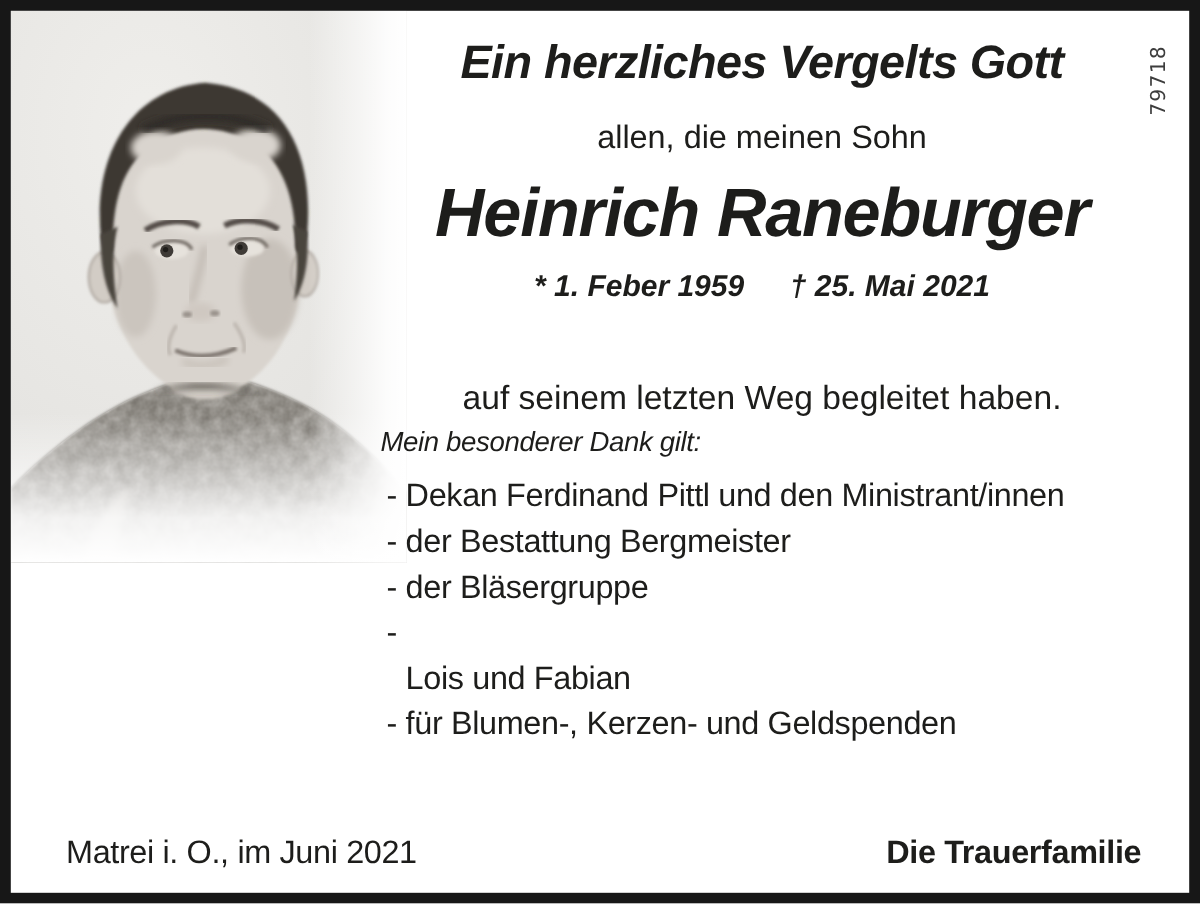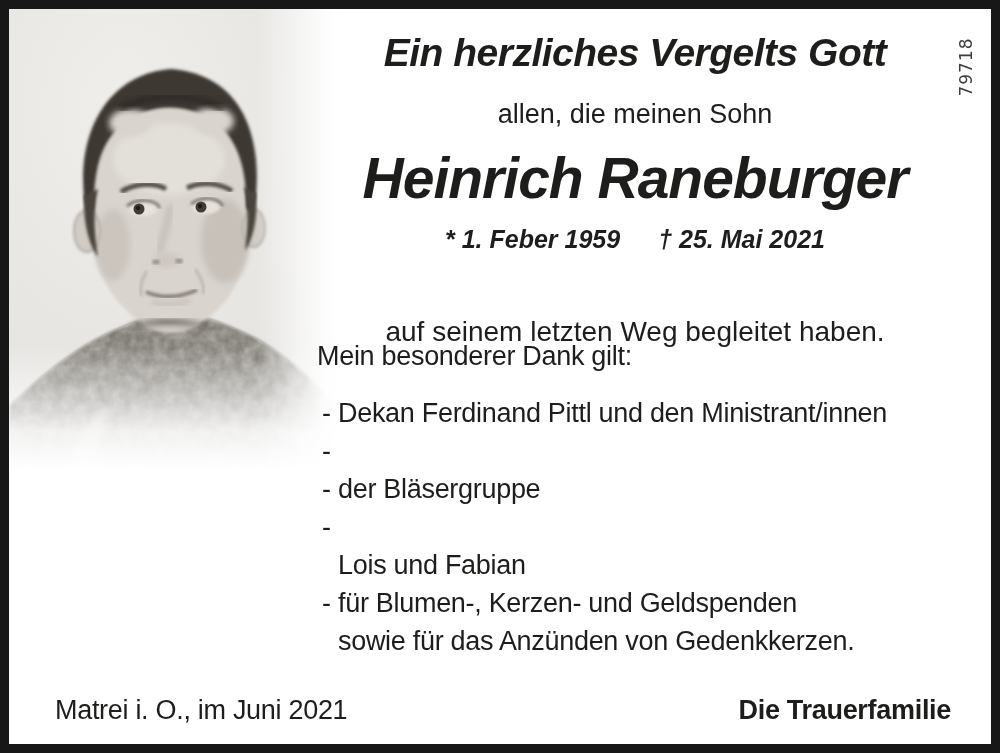--- a/index.html
+++ b/index.html
@@ -26,21 +26,21 @@
   }
   
   .c-block{left:321px;width:610px;text-align:center;}
   .headline{top:22px;font-size:39px;font-weight:bold;font-style:italic;letter-spacing:-0.5px;}
   .intro{top:90px;font-size:27px;}
   .name{top:136px;font-size:57px;font-weight:bold;font-style:italic;letter-spacing:-1px;}
   .dates{top:216px;font-size:25px;font-weight:bold;font-style:italic;
          display:flex;justify-content:center;gap:38px;}
   .farewell{top:276px;font-size:28px;margin-top:31px;}
   
-  .thanks-heading{left:308px;top:332px;font-size:27px;letter-spacing:-0.3px;}
+  .thanks-heading{left:308px;top:346px;font-size:23px;letter-spacing:-0.3px;font-style:italic;}
   .thanks-list{left:308px;top:385px;width:660px;font-size:27px;letter-spacing:-0.3px;}
   .t-line{display:flex;line-height:38px;}
   .dash{flex:none;width:21px;padding-left:5px;box-sizing:border-box;}
   
   .bottom-row{left:46px;right:40px;top:686px;display:flex;justify-content:space-between;align-items:flex-start;}
   .place-date{font-size:27px;letter-spacing:-0.3px;}
   .signature{font-size:27px;font-weight:bold;letter-spacing:-0.3px;margin-left:12px;}
 </style>
 </head>
 <body>
@@ -153,40 +153,37 @@
 
   <div class="abs thanks-heading">Mein besonderer Dank gilt:</div>
 
   <div class="abs thanks-list">
     <div class="t-line">
       <span class="dash">-</span>
       <span class="t-text">Dekan Ferdinand Pittl und den Ministrant/innen</span>
     </div>
     <div class="t-line">
       <span class="dash">-</span>
+      <span class="t-text">der Bestattung Bergmeister</span>
     </div>
     <div class="t-line">
       <span class="dash">-</span>
       <span class="t-text">der Bläsergruppe</span>
     </div>
     <div class="t-line">
       <span class="dash">-</span>
     </div>
     <div class="t-line">
       <span class="dash"></span>
       <span class="t-text">Lois und Fabian</span>
     </div>
     <div class="t-line">
       <span class="dash">-</span>
       <span class="t-text">für Blumen-, Kerzen- und Geldspenden</span>
     </div>
-    <div class="t-line">
-      <span class="dash"></span>
-      <span class="t-text">sowie für das Anzünden von Gedenkkerzen.</span>
-    </div>
   </div>
 
   <div class="abs bottom-row">
     <span class="place-date">Matrei i. O., im Juni 2021</span>
     <span class="signature">Die Trauerfamilie</span>
   </div>
 
 </div>
 
 </body></html>

